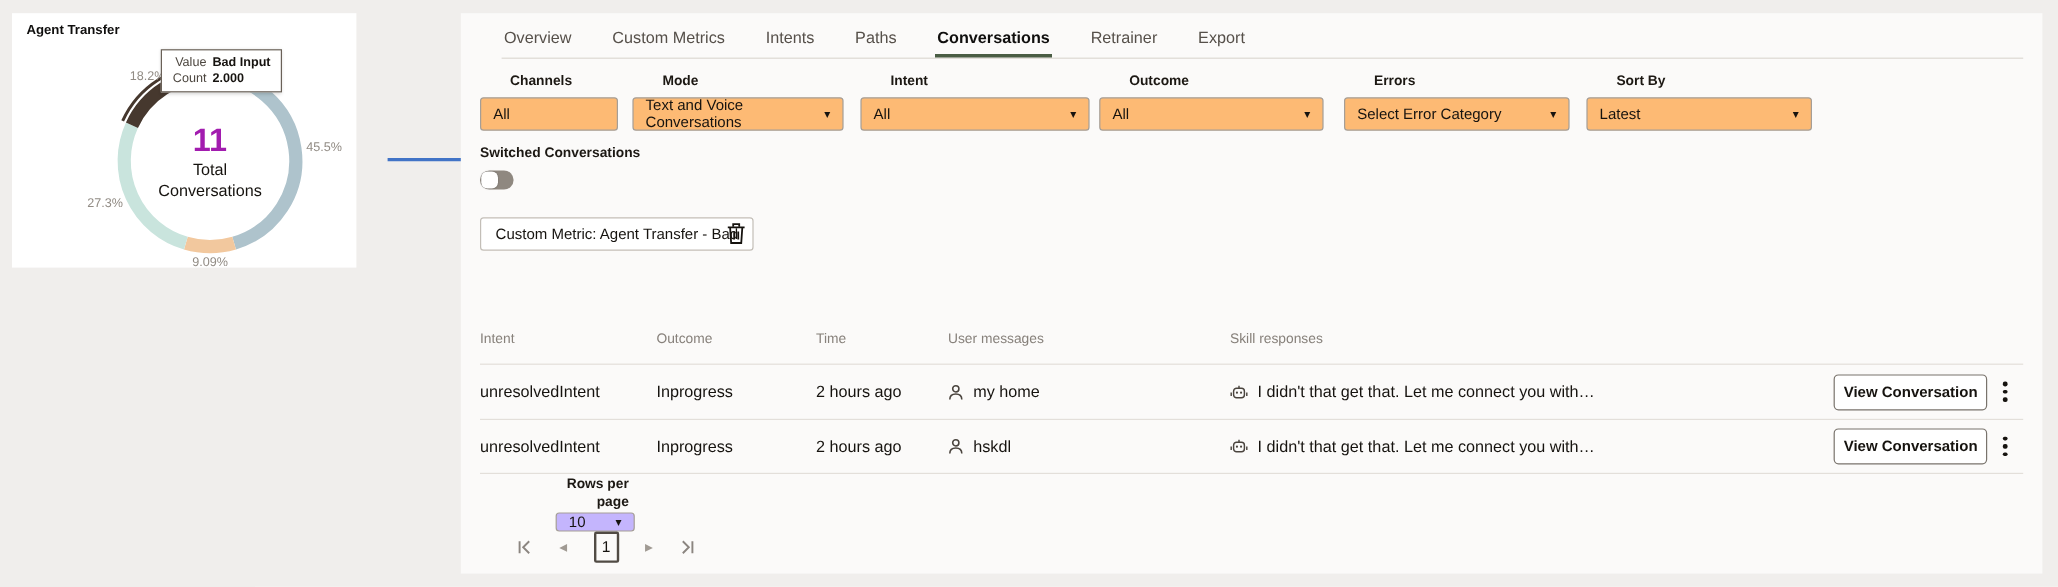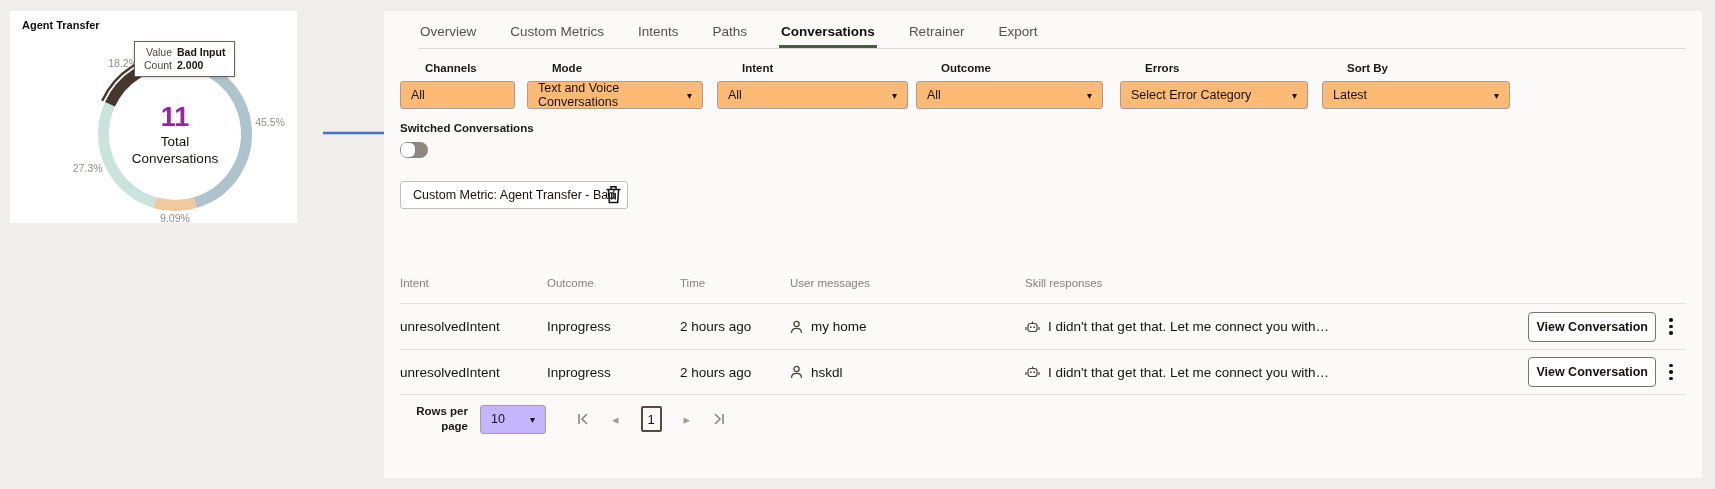--- a/index.html
+++ b/index.html
@@ -113,21 +113,21 @@
     border: 1px solid #79736c; border-radius: 4px;
     font-family: "Liberation Sans", sans-serif;
     font-weight: bold; font-size: 12.5px; color: #16130f; cursor: pointer;
   }
   .kebab { justify-self: center; display: flex; flex-direction: column; gap: 3px; cursor: pointer; padding: 4px; background:none; border:none; }
   .kebab i { width: 3.5px; height: 3.5px; border-radius: 50%; background: #16130f; display:block; }
 
   
   .pager {
     position: absolute; left: 16px; top: 386px; height: 44px;
-    display: flex; align-items: center;
+    display: flex; align-items: center; flex-direction: column;
   }
   .rpp-label {
     width: 54px; margin-left: 14px; text-align: right;
     font-size: 11.5px; font-weight: bold; line-height: 1.3; color: #1c1813;
   }
   .rpp-box {
     width: 66px; height: 29px; margin-left: 12px;
     border: 1px solid #a59e97; border-radius: 3px; background: #c4b5fd;
     display: flex; align-items: center; justify-content: space-between;
     padding: 0 10px; font-size: 12.5px; cursor: pointer;

